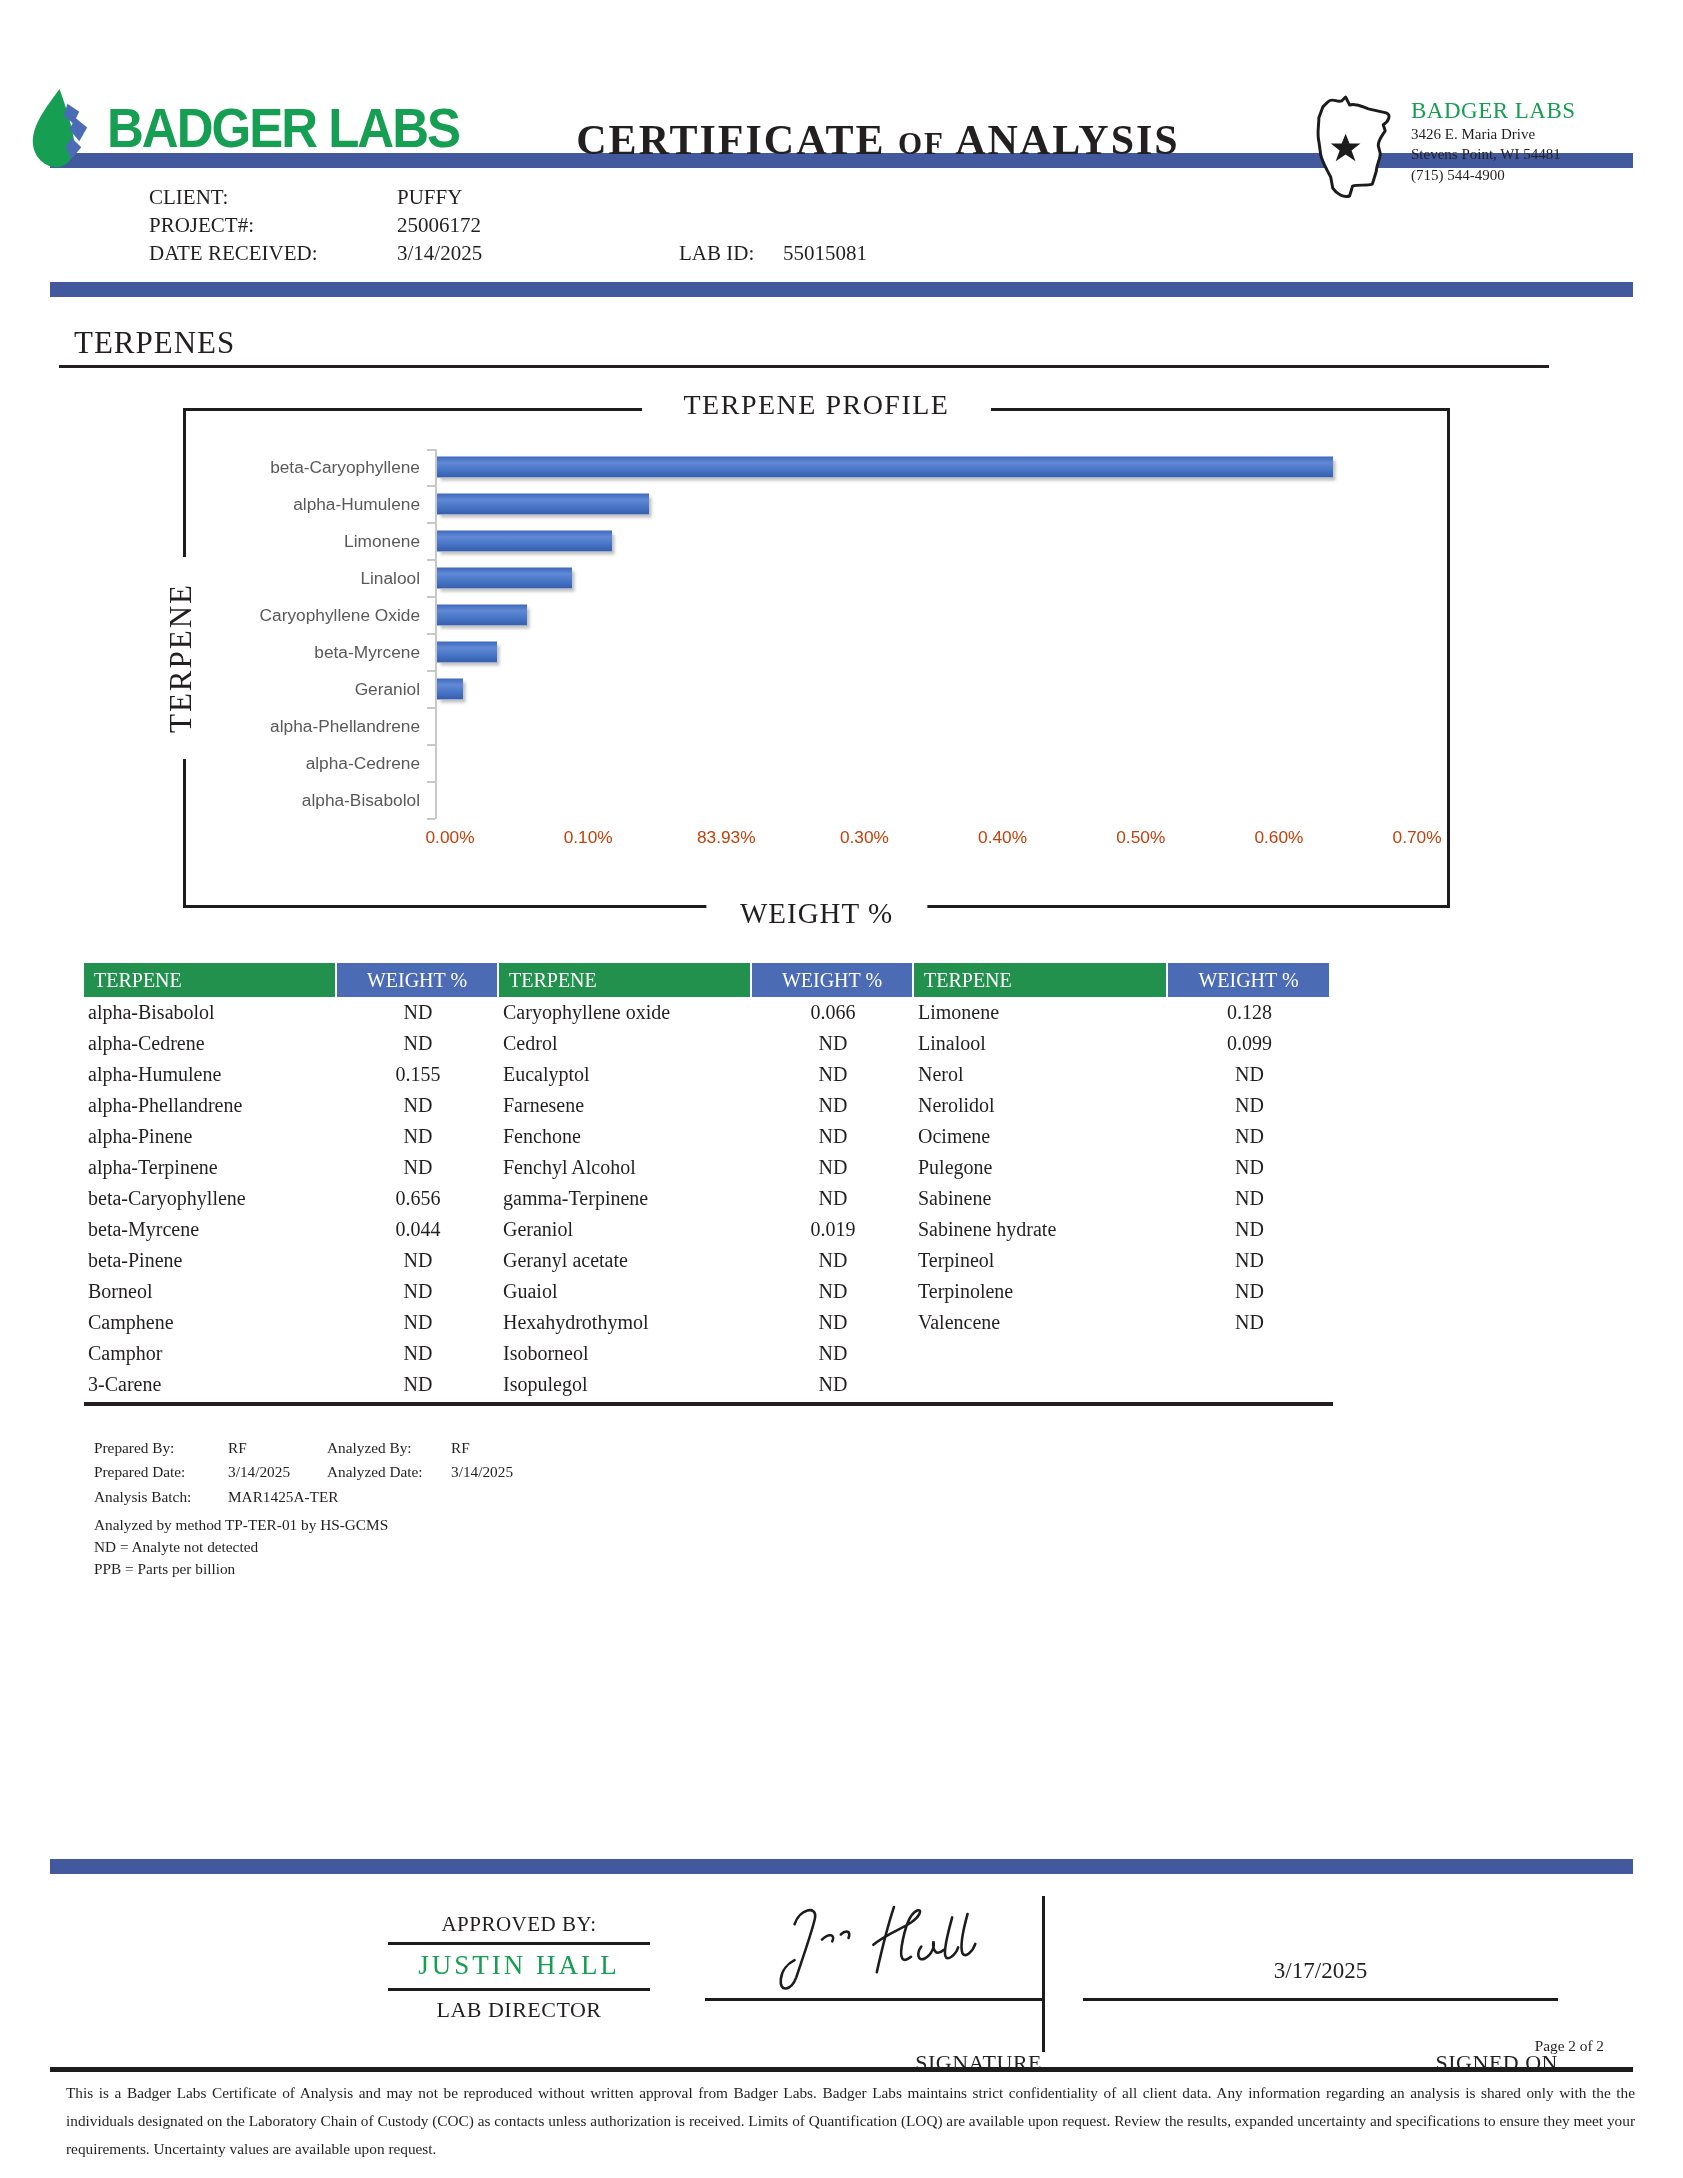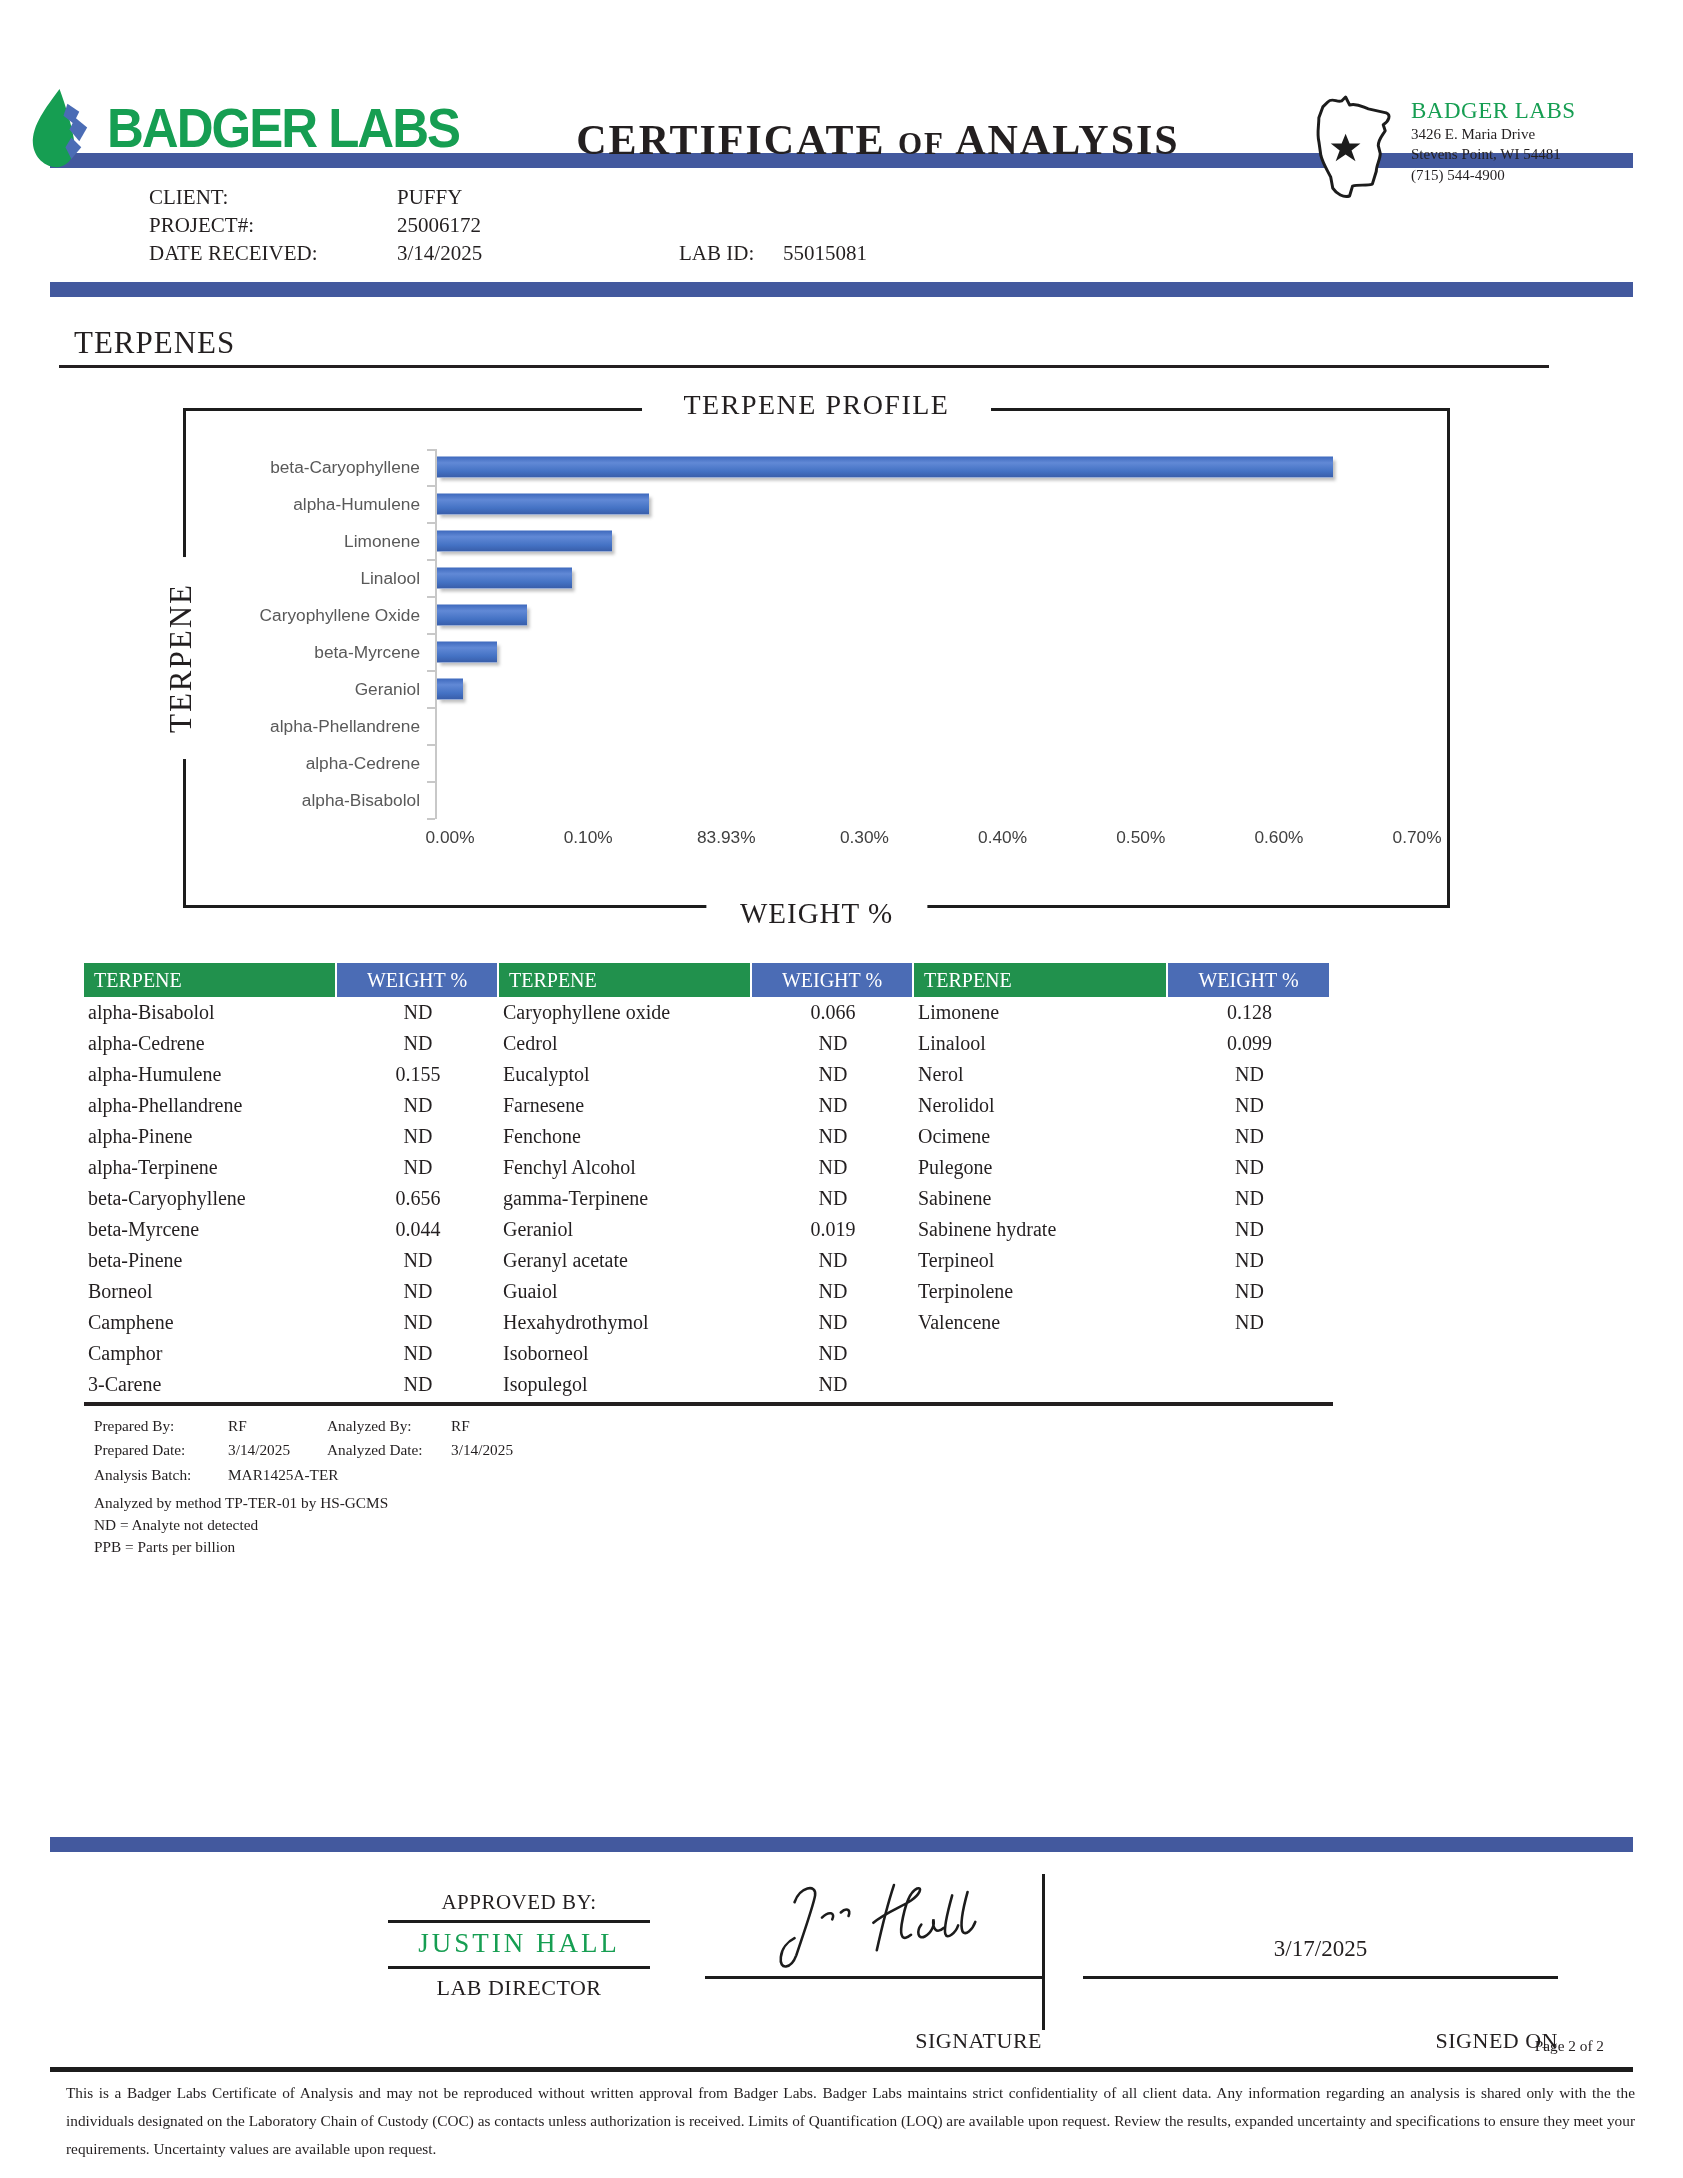--- a/index.html
+++ b/index.html
@@ -58,34 +58,34 @@
   .bar-track { position:relative; flex:1; height:100%; border-left:2px solid #c8c8c8; }
   .bar-track::before { content:""; position:absolute; left:-10px; bottom:-1px; width:8px; height:2px; background:#c8c8c8; }
   .bar-row:first-child .bar-track::after { content:""; position:absolute; left:-10px; top:0; width:8px; height:2px; background:#c8c8c8; }
   .bar { position:absolute; left:0; top:50%; transform:translateY(-50%); height:21px;
     background:linear-gradient(180deg,#3e69bd 0%,#6189d6 30%,#4472c4 70%,#385da9 100%);
     box-shadow:2.5px 3px 3px rgba(110,110,110,0.45); }
   .x-axis { display:flex; height:30px; margin-top:4px; }
   .x-axis-spacer { width:264px; }
   .tick-track { position:relative; flex:1; }
   .x-tick { position:absolute; transform:translateX(-50%); font-family:"Liberation Sans", sans-serif;
-    font-size:17.3px; color:#404040; top:4px; white-space:nowrap; }
+    font-size:17.3px; color:#c2410c; top:4px; white-space:nowrap; }
 
   
   .terp-table { width:1249px; margin:55px 0 0 84px; border-bottom:4px solid #231f20; padding-bottom:2px; }
   .tt-grid { display:grid; grid-template-columns:253px 162px 253px 162px 254px 163px; }
   .tt-head { height:34px; line-height:34px; color:#ffffff; font-size:20px; border-right:2px solid #ffffff; }
   .tt-head.green { background:#21914d; padding-left:10px; }
   .tt-head.blue { background:#4b6cb5; text-align:center; }
   .tt-cell { height:31px; line-height:31px; font-size:20px; white-space:nowrap; }
   .tt-cell.name { padding-left:4px; }
   .tt-cell.val { text-align:center; }
 
   
-  .prep-info { margin:8px 0 0 94px; font-size:15.3px; }
+  .prep-info { margin:30px 0 0 94px; font-size:15.3px; }
   .pi-row { display:grid; grid-template-columns:134px 99px 124px auto; line-height:1.6; }
   .pi-batch { display:grid; grid-template-columns:134px auto; line-height:1.6; }
   .pi-note { line-height:1.3; margin-top:2px; }
   .pi-method { margin-top:6px; }
 
   
   .bar-bottom { margin-top:280px; }
   .approval { position:relative; height:170px; margin-top:10px; }
   .approved-block { position:absolute; left:388px; top:28px; width:262px; text-align:center; }
   .approved-by { font-size:21px; letter-spacing:0.5px; padding-bottom:5px; border-bottom:3px solid #1c1c1c; }

